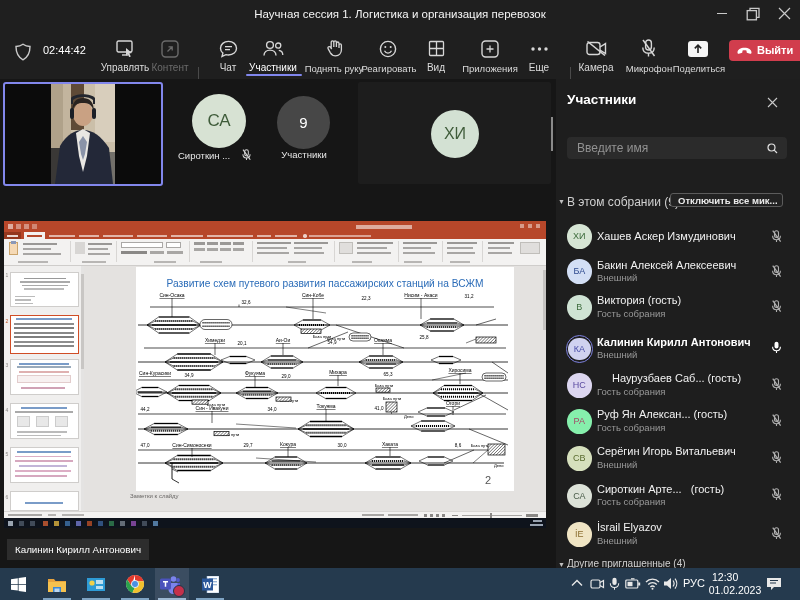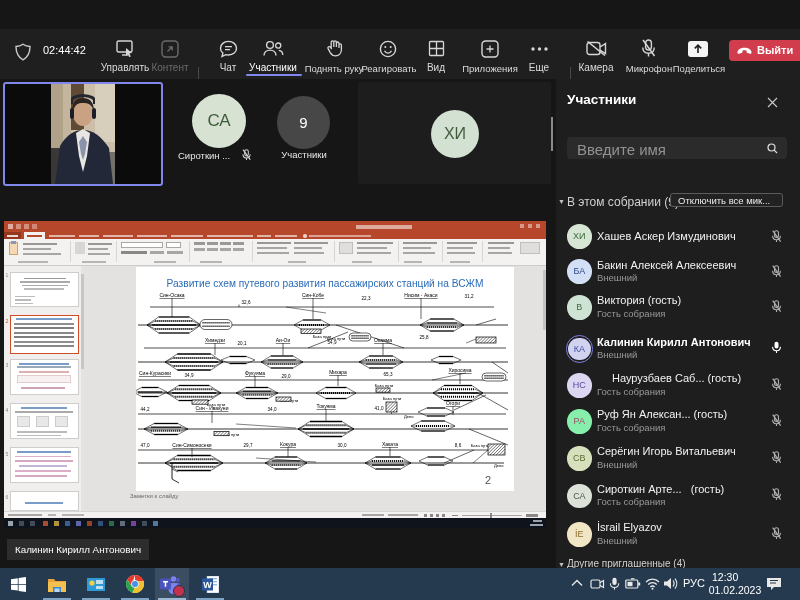--- a/index.html
+++ b/index.html
@@ -6,20 +6,32 @@
   html,body { width:800px; height:600px; overflow:hidden; background:#161616;
     font-family:"Liberation Sans", sans-serif; }
   .abs { position:absolute; }
   #root { position:relative; width:800px; height:600px; }
   .lbl { color:#dcdcdc; font-size:10px; text-align:center; }
 </style>
 </head>
 <body>
 <div id="root">
 
+<div class="abs" style="left:0;top:0;width:800px;height:29px;background:#1f1f1f;">
+  <div class="abs" style="left:0;top:0;width:800px;text-align:center;font-size:11.5px;color:#f5f5f5;line-height:29px;">Научная сессия 1. Логистика и организация перевозок</div>
+
+  <div class="abs" style="left:717px;top:13px;width:10px;height:1.4px;background:#c9c9c9;"></div>
+  <svg class="abs" style="left:746px;top:7px;" width="14" height="14" viewBox="0 0 14 14">
+    <rect x="1.2" y="3.6" width="9.2" height="9.2" fill="none" stroke="#c9c9c9" stroke-width="1.3"></rect>
+    <path d="M4 3.6 V1.4 H13 V10.4 H10.6" fill="none" stroke="#c9c9c9" stroke-width="1.3"></path>
+  </svg>
+  <svg class="abs" style="left:778px;top:7px;" width="13" height="13" viewBox="0 0 13 13">
+    <path d="M1 1 L12 12 M12 1 L1 12" stroke="#c9c9c9" stroke-width="1.2"></path>
+  </svg>
+</div>
 
 <div class="abs" style="left:0;top:29px;width:800px;height:50px;background:#1f1f1f;">
 
   <svg class="abs" style="left:15px;top:14px;" width="16" height="18" viewBox="0 0 16 18">
     <path d="M8 1.2 C10 2.6 13 3.4 15 3.5 C15 9 13.5 13.8 8 16.8 C2.5 13.8 1 9 1 3.5 C3 3.4 6 2.6 8 1.2 Z" fill="none" stroke="#c9c9c9" stroke-width="1.4"></path>
   </svg>
   <div class="abs" style="left:43px;top:15px;width:50px;font-size:11px;color:#ffffff;">02:44:42</div>
 
   <svg class="abs" style="left:116px;top:11px;" width="19" height="17" viewBox="0 0 19 17">
     <rect x="1" y="1" width="15" height="11" rx="1.5" fill="none" stroke="#d6d6d6" stroke-width="1.4"></rect>
@@ -691,32 +703,32 @@
 </div>
 </div>
 
 <div class="abs" style="left:556px;top:79px;width:244px;height:489px;background:#1e1e1e;">
   <div class="abs" style="left:11px;top:13px;font-size:13.5px;font-weight:bold;color:#ffffff;">Участники</div>
   <svg class="abs" style="left:211px;top:18px;" width="11" height="11" viewBox="0 0 11 11">
     <path d="M1 1 L10 10 M10 1 L1 10" stroke="#c9c9c9" stroke-width="1.1"></path>
   </svg>
 
   <div class="abs" style="left:11px;top:58px;width:220px;height:22px;background:#2b2b2b;border-radius:4px;">
-    <div class="abs" style="left:10px;top:4px;font-size:15px;color:#929292;">Введите имя</div>
+    <div class="abs" style="left:10px;top:4px;font-size:12px;color:#929292;">Введите имя</div>
     <svg class="abs" style="left:200px;top:6px;" width="11" height="11" viewBox="0 0 11 11">
       <circle cx="4.5" cy="4.5" r="3.5" fill="none" stroke="#e0e0e0" stroke-width="1.2"></circle>
       <path d="M7.2 7.2 L10 10" stroke="#e0e0e0" stroke-width="1.2"></path>
     </svg>
   </div>
 
 
   <div class="abs" style="left:2px;top:119px;width:10px;height:8px;color:#c0c0c0;font-size:7px;">▼</div>
   <div class="abs" style="left:11px;top:116px;font-size:12px;color:#d0d0d0;">В этом собрании (9)</div>
   <div class="abs" style="left:114px;top:114px;width:113px;height:13.5px;border:1px solid #5c5c5c;border-radius:3px;background:#222;">
-    <div class="abs" style="left:7px;top:1px;font-size:9.5px;font-weight:normal;color:#ececec;">Отключить все мик...</div>
+    <div class="abs" style="left:7px;top:1px;font-size:9.5px;font-weight:bold;color:#ececec;">Отключить все мик...</div>
   </div>
 
   <div class="abs" style="left:11px;top:145px;width:24.6px;height:24.6px;border-radius:50%;background:#d6e5d4;text-align:center;line-height:24.6px;font-size:9px;color:#3c6b3c;">ХИ</div>
   <div class="abs" style="left:41px;top:151px;font-size:11px;color:#f2f2f2;">Хашев Аскер Измудинович</div>
   <svg class="abs mm" style="left:215px;top:151px;" width="11" height="13" viewBox="0 0 15 19">
       <rect x="4.6" y="1" width="5.8" height="10" rx="2.9" fill="none" stroke="#b0b0b0" stroke-width="1.6"></rect>
       <path d="M1.8 8.4 c0 3.6 2.4 5.8 5.7 5.8 s5.7 -2.2 5.7 -5.8 M7.5 14.5 v3" fill="none" stroke="#b0b0b0" stroke-width="1.6"></path>
       <path d="M2 1 L13.5 17" stroke="#b0b0b0" stroke-width="1.8"></path>
     </svg>
 

